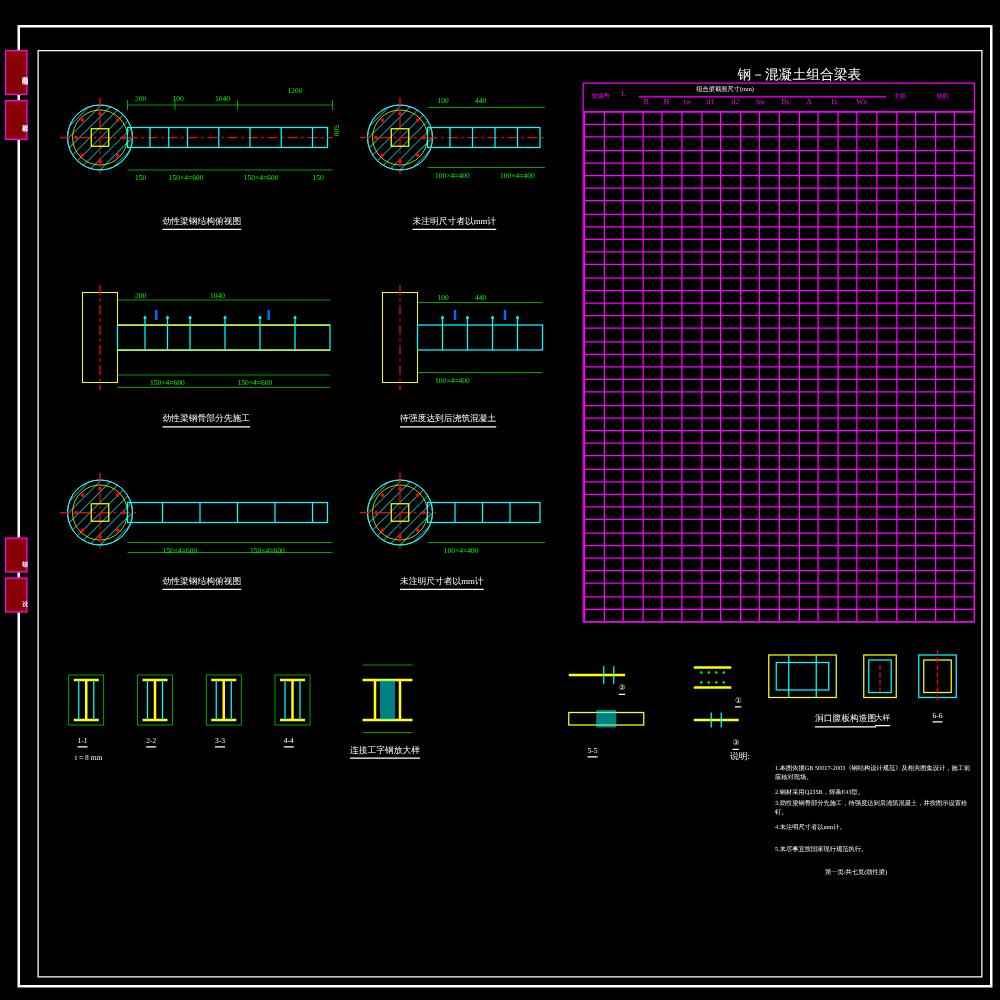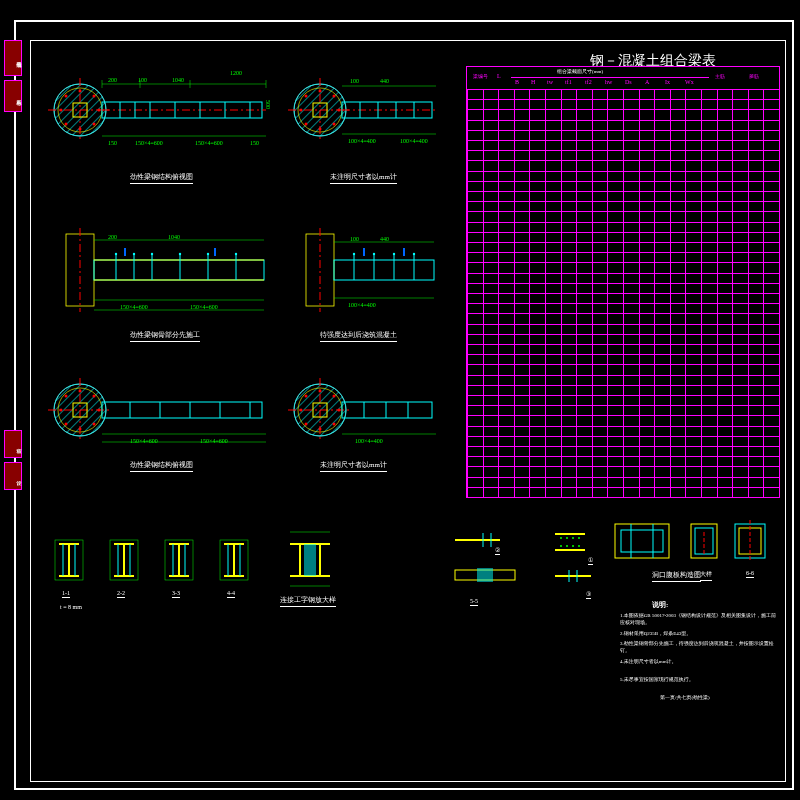--- a/index.html
+++ b/index.html
@@ -320,21 +320,21 @@
   <div class="txt caption" style="left:280px;top:595px">连接工字钢放大样</div>
 
   <div class="txt underline" style="left:495px;top:546px">②</div>
   <div class="txt underline" style="left:588px;top:556px">①</div>
   <div class="txt underline" style="left:586px;top:590px">③</div>
   <div class="txt underline" style="left:470px;top:598px">5-5</div>
   <div class="txt caption" style="left:652px;top:570px">洞口腹板构造图</div>
   <div class="txt underline" style="left:700px;top:570px">大样</div>
   <div class="txt underline" style="left:746px;top:570px">6-6</div>
 
-  <div class="txt" style="left:590px;top:52px;font-size:14px">钢－混凝土组合梁表</div>
+  <div class="txt" style="left:590px;top:52px;font-size:11px">钢－混凝土组合梁表</div>
   <div class="table" style="left:466px;top:66px;width:312px;height:430px">
     <div class="hdr">
       <div class="txt mg" style="left:6px;top:6px;font-size:5px">梁编号</div>
       <div class="txt mg" style="left:30px;top:6px">L</div>
       <div class="txt" style="left:90px;top:1px;font-size:5px">组合梁截面尺寸(mm)</div>
       <div style="position:absolute;left:44px;top:10px;right:70px;height:0;border-top:1px solid #f0f"></div>
       <div class="txt mg" style="left:48px;top:12px">B</div>
       <div class="txt mg" style="left:64px;top:12px">H</div>
       <div class="txt mg" style="left:80px;top:12px">tw</div>
       <div class="txt mg" style="left:98px;top:12px">tf1</div>
@@ -406,21 +406,21 @@
         <div style="top: 346.8px; left: 0px; height: 1px; width: 100%;"></div>
         <div style="top: 357px; left: 0px; height: 1px; width: 100%;"></div>
         <div style="top: 367.2px; left: 0px; height: 1px; width: 100%;"></div>
         <div style="top: 377.4px; left: 0px; height: 1px; width: 100%;"></div>
         <div style="top: 387.6px; left: 0px; height: 1px; width: 100%;"></div>
         <div style="top: 397.8px; left: 0px; height: 1px; width: 100%;"></div>
         <div style="top: 408px; left: 0px; height: 1px; width: 100%;"></div>
       </div>
   </div>
 
-  <div class="txt" style="left:652px;top:600px;font-size:7px;font-weight:bold">说明:</div>
+  <div class="txt" style="left:584px;top:600px;font-size:7px;font-weight:normal">说明:</div>
   <div class="txt" style="left:620px;top:612px;width:160px;white-space:normal;font-size:5px;line-height:1.4">1.本图依据GB 50017-2003《钢结构设计规范》及相关图集设计，施工前应核对现场。</div>
   <div class="txt" style="left:620px;top:630px;width:160px;white-space:normal;font-size:5px">2.钢材采用Q235B，焊条E43型。</div>
   <div class="txt" style="left:620px;top:640px;width:160px;white-space:normal;font-size:5px;line-height:1.4">3.劲性梁钢骨部分先施工，待强度达到后浇筑混凝土，并按图示设置栓钉。</div>
   <div class="txt" style="left:620px;top:658px;width:160px;white-space:normal;font-size:5px">4.未注明尺寸者以mm计。</div>
   <div class="txt" style="left:620px;top:676px;width:160px;white-space:normal;font-size:5px">5.未尽事宜按国家现行规范执行。</div>
   <div class="txt" style="left:660px;top:694px;font-size:5px">第一页/共七页(劲性梁)</div>
 
 </div>
 
 </body></html>

